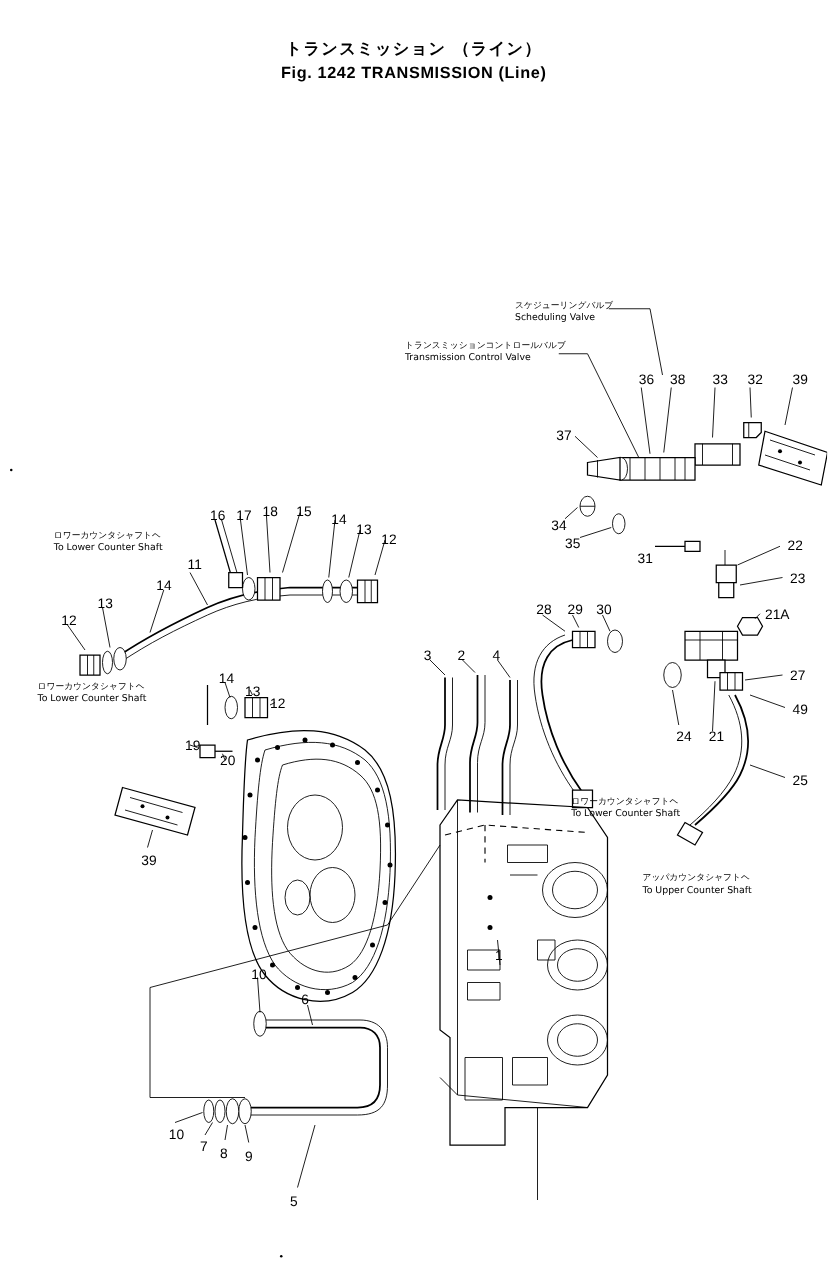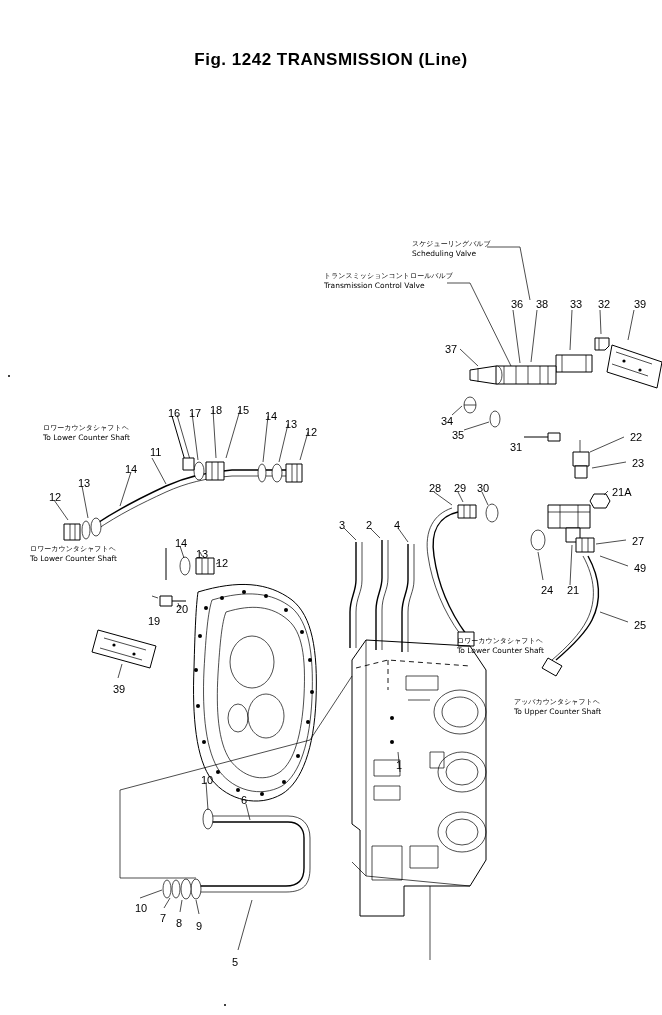--- a/index.html
+++ b/index.html
@@ -27,21 +27,21 @@
     letter-spacing: 1px;
     font-family: "DejaVu Sans", sans-serif;
     font-weight: bold;
   }
   .title-en {
     position: absolute;
     top: 50px;
     left: 0;
     width: 662px;
     text-align: center;
-    font-size: 17px;
+    font-size: 13px;
     font-weight: bold;
     letter-spacing: 0.5px;
   }
   
   .num {
     position: absolute;
     font-size: 11px;
     font-weight: normal;
     font-family: "Liberation Sans", sans-serif;
     line-height: 11px;
@@ -76,20 +76,21 @@
     width: 2px; height: 2px;
     background: #000;
     border-radius: 50%;
   }
 </style>
 </head>
 <body>
 
 <div id="page">
 
+  <div class="title-jp">トランスミッション （ライン）</div>
   <div class="title-en">Fig. 1242  TRANSMISSION  (Line)</div>
 
   <svg id="art" viewBox="0 0 662 1015">
 
     <path class="ln-thin" d="M487,247 L520,247 L530,300"></path>
     <path class="ln-thin" d="M447,283 L470,283 L512,368"></path>
 
     <path class="fillw" d="M612,345 L662,362 L657,388 L607,372 Z"></path>
     <path class="ln-thin" d="M616,352 L652,364"></path>
     <path class="ln-thin" d="M612,364 L648,376"></path>
@@ -352,21 +353,21 @@
   <div class="num" style="left:265px; top:411px;">14</div>
   <div class="num" style="left:285px; top:419px;">13</div>
   <div class="num" style="left:305px; top:427px;">12</div>
   <div class="num" style="left:150px; top:447px;">11</div>
   <div class="num" style="left:125px; top:464px;">14</div>
   <div class="num" style="left:78px; top:478px;">13</div>
   <div class="num" style="left:49px; top:492px;">12</div>
   <div class="num" style="left:175px; top:538px;">14</div>
   <div class="num" style="left:196px; top:549px;">13</div>
   <div class="num" style="left:216px; top:558px;">12</div>
-  <div class="num" style="left:148px; top:592px;margin-top:24px;">19</div>
+  <div class="num" style="left:148px; top:592px;">19</div>
   <div class="num" style="left:176px; top:604px;">20</div>
   <div class="num" style="left:113px; top:684px;">39</div>
   <div class="num" style="left:339px; top:520px;">3</div>
   <div class="num" style="left:366px; top:520px;">2</div>
   <div class="num" style="left:394px; top:520px;">4</div>
   <div class="num" style="left:201px; top:775px;">10</div>
   <div class="num" style="left:241px; top:795px;">6</div>
   <div class="num" style="left:135px; top:903px;">10</div>
   <div class="num" style="left:160px; top:913px;">7</div>
   <div class="num" style="left:176px; top:918px;">8</div>

